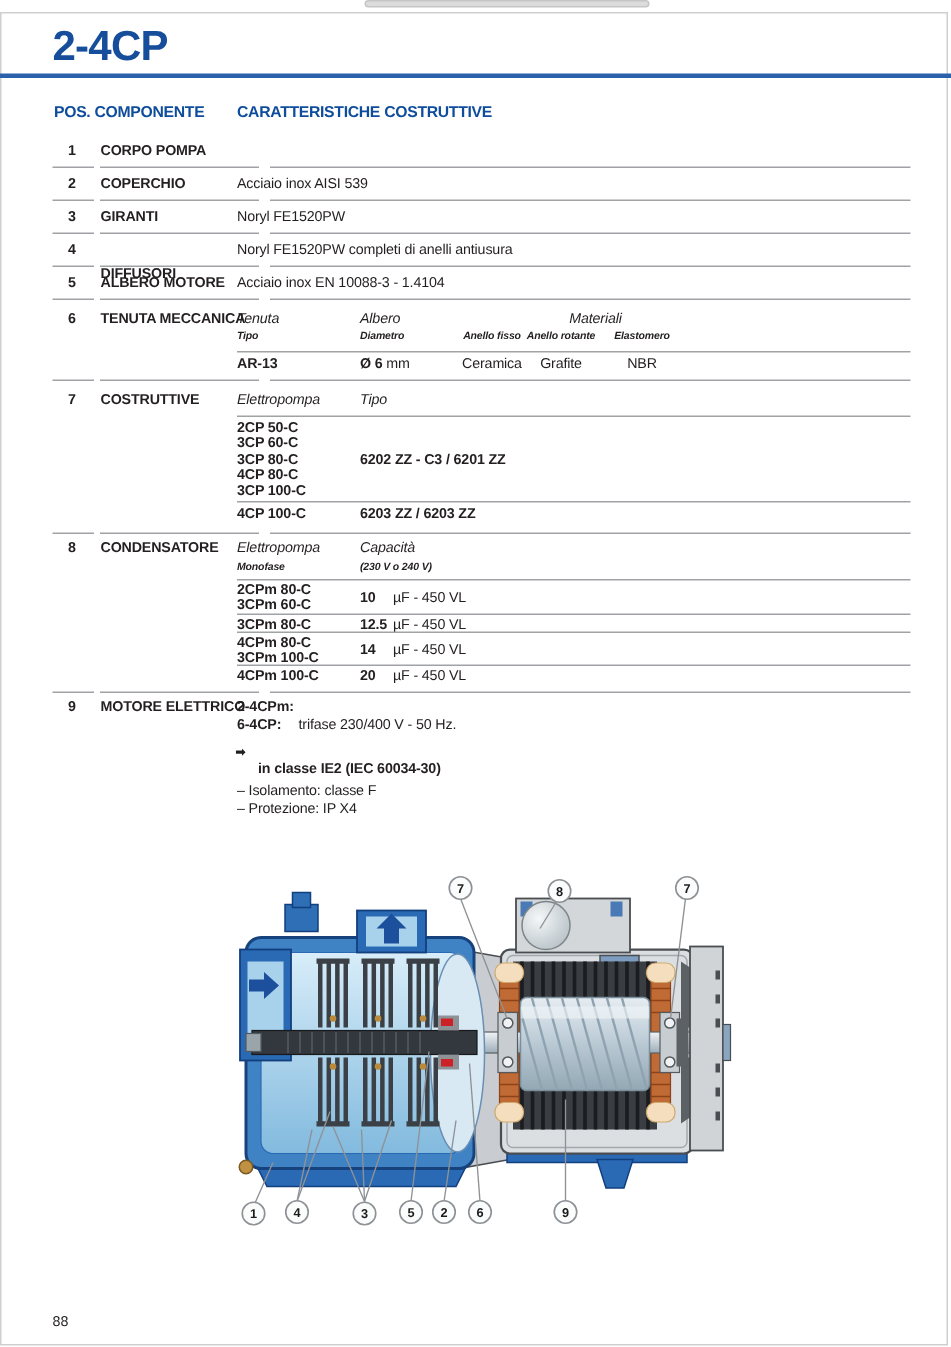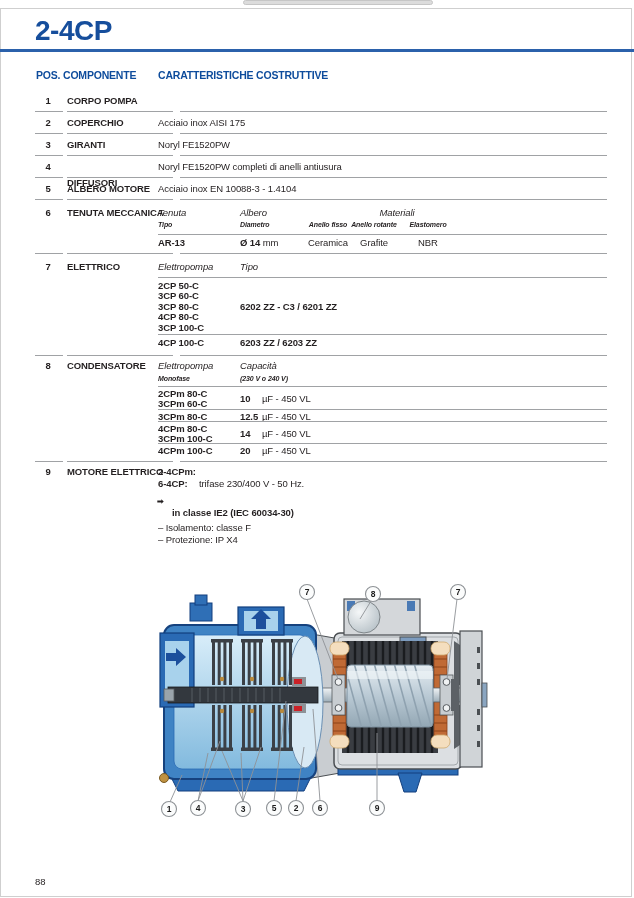--- a/index.html
+++ b/index.html
@@ -35,21 +35,21 @@
 
   <div class="t thead" style="left:36px;top:70px">POS. COMPONENTE</div>
   <div class="t thead" style="left:158px;top:70px">CARATTERISTICHE COSTRUTTIVE</div>
 
   <div class="t pos" style="left:41px;top:95px">1</div>
   <div class="t b" style="left:67px;top:95px">CORPO POMPA</div>
   <div class="sep" style="top:111px"></div>
 
   <div class="t pos" style="left:41px;top:117px">2</div>
   <div class="t b" style="left:67px;top:117px">COPERCHIO</div>
-  <div class="t" style="left:158px;top:117px">Acciaio inox AISI 175</div>
+  <div class="t" style="left:158px;top:117px">Acciaio inox AISI 539</div>
   <div class="sep" style="top:133px"></div>
 
   <div class="t pos" style="left:41px;top:139px">3</div>
   <div class="t b" style="left:67px;top:139px">GIRANTI</div>
   <div class="t" style="left:158px;top:139px">Noryl FE1520PW</div>
   <div class="sep" style="top:155px"></div>
 
   <div class="t pos" style="left:41px;top:161px">4</div>
   <div class="t b" style="left:67px;top:177px">DIFFUSORI</div>
   <div class="t" style="left:158px;top:161px">Noryl FE1520PW completi di anelli antiusura</div>
@@ -65,28 +65,28 @@
   <div class="t i9" style="left:158px;top:207px">Tenuta</div>
   <div class="t i9" style="left:240px;top:207px">Albero</div>
   <div class="t i9 ctr" style="left:352px;top:207px;width:90px">Materiali</div>
   <div class="t i7" style="left:158px;top:221px">Tipo</div>
   <div class="t i7" style="left:240px;top:221px">Diametro</div>
   <div class="t i7 ctr" style="left:308px;top:221px;width:40px">Anello fisso</div>
   <div class="t i7 ctr" style="left:348px;top:221px;width:52px">Anello rotante</div>
   <div class="t i7 ctr" style="left:407px;top:221px;width:42px">Elastomero</div>
   <div class="subline" style="top:234px"></div>
   <div class="t b" style="left:158px;top:237px">AR-13</div>
-  <div class="t" style="left:240px;top:237px"><span class="b">Ø 14</span><span> mm</span></div>
+  <div class="t" style="left:240px;top:237px"><span class="b">Ø 6</span><span> mm</span></div>
   <div class="t ctr" style="left:308px;top:237px;width:40px">Ceramica</div>
   <div class="t ctr" style="left:348px;top:237px;width:52px">Grafite</div>
   <div class="t ctr" style="left:407px;top:237px;width:42px">NBR</div>
   <div class="sep" style="top:253px"></div>
 
   <div class="t pos" style="left:41px;top:261px">7</div>
-  <div class="t b" style="left:67px;top:261px">ELETTRICO</div>
+  <div class="t b" style="left:67px;top:261px">COSTRUTTIVE</div>
   <div class="t i9" style="left:158px;top:261px">Elettropompa</div>
   <div class="t i9" style="left:240px;top:261px">Tipo</div>
   <div class="subline" style="top:277px"></div>
   <div class="t b" style="left:158px;top:280px">2CP 50-C</div>
   <div class="t b" style="left:158px;top:290px">3CP 60-C</div>
   <div class="t b" style="left:158px;top:301px">3CP 80-C</div>
   <div class="t b" style="left:158px;top:311px">4CP 80-C</div>
   <div class="t b" style="left:158px;top:322px">3CP 100-C</div>
   <div class="t b" style="left:240px;top:301px">6202 ZZ - C3 / 6201 ZZ</div>
   <div class="subline" style="top:334px"></div>

